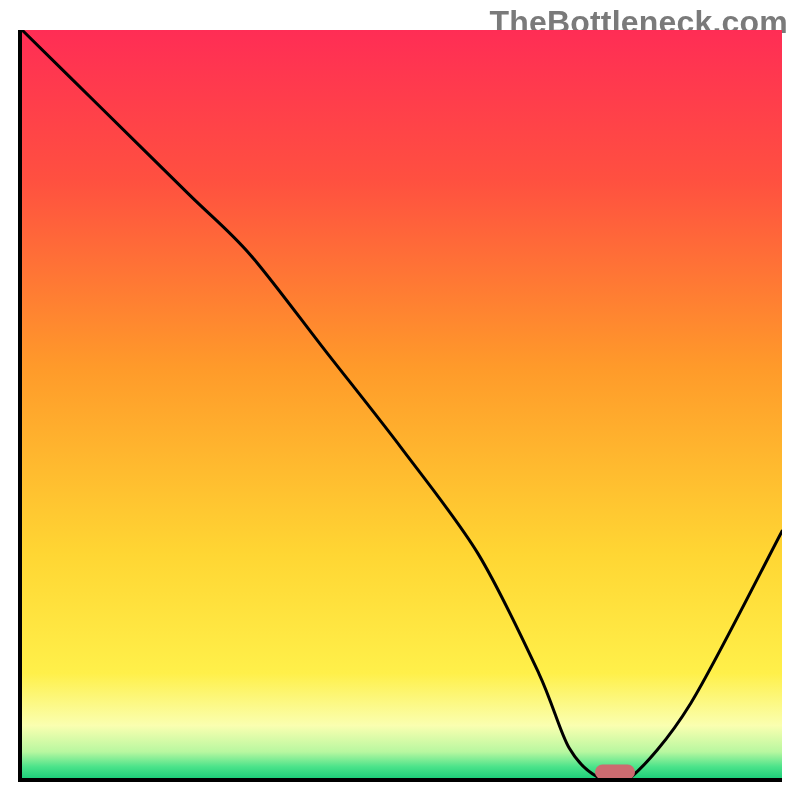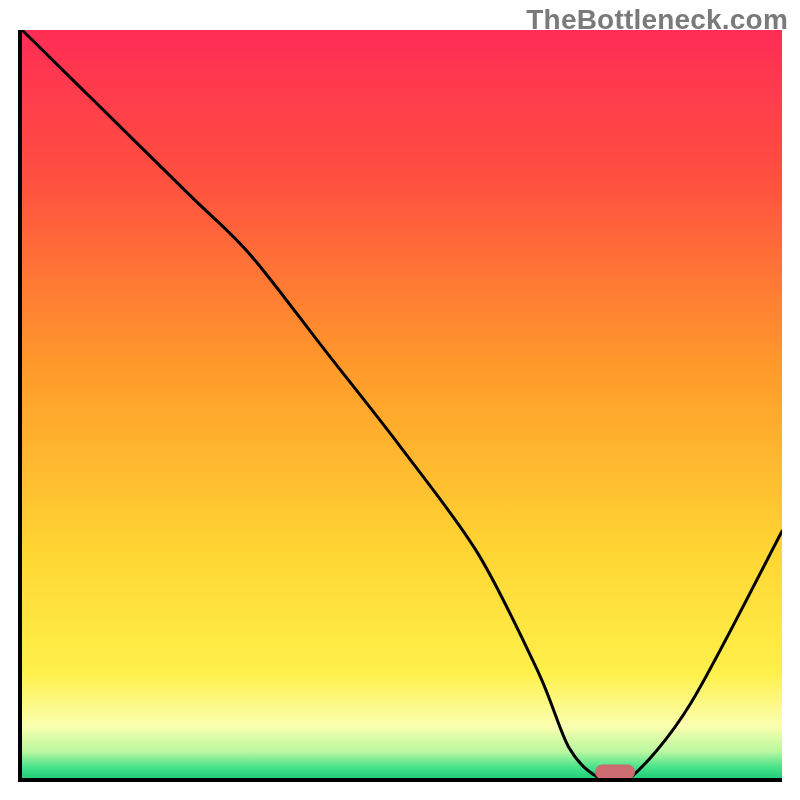--- a/index.html
+++ b/index.html
@@ -12,21 +12,21 @@
   }
   .container {
     position: relative;
     width: 800px;
     height: 800px;
   }
   .watermark {
     position: absolute;
     top: 4px;
     right: 12px;
-    font-size: 28px;
+    font-size: 32px;
     font-weight: bold;
     color: #7a7a7a;
     font-family: Arial, Helvetica, sans-serif;
     letter-spacing: 0.2px;
   }
   .plot-frame {
     position: absolute;
     left: 18px;
     top: 30px;
     width: 764px;

